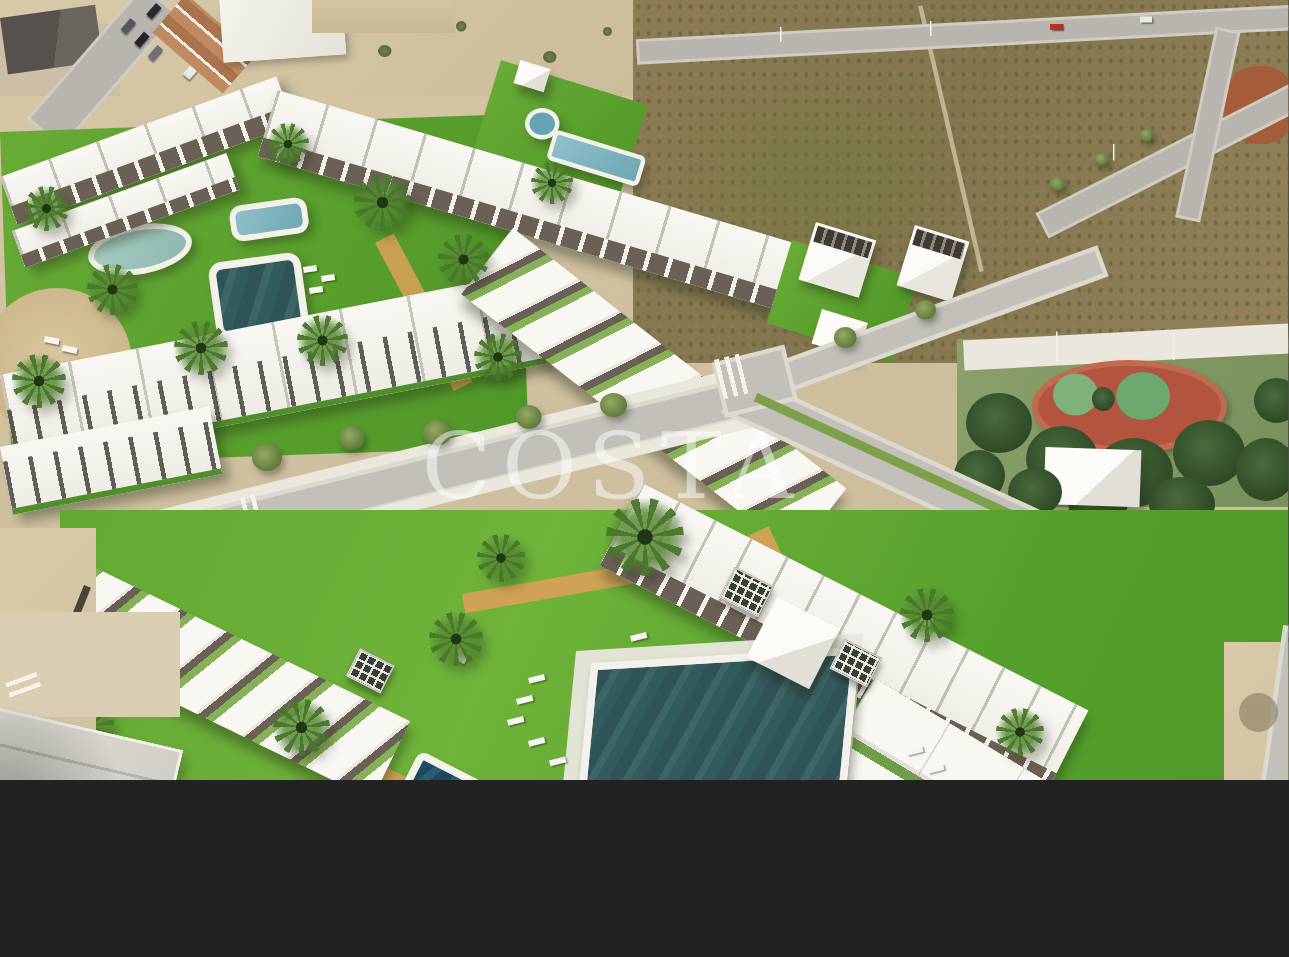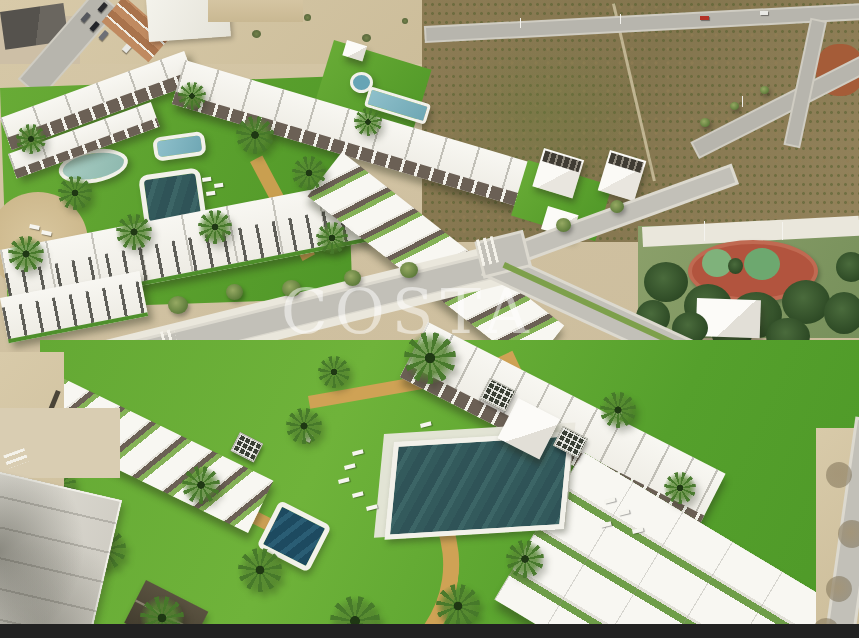--- a/index.html
+++ b/index.html
@@ -1,16 +1,16 @@
 <!DOCTYPE html>
 <html><head>
 <meta charset="utf-8">
 <style>
   html,body{margin:0;padding:0;background:#222;}
-  #stage{position:relative;width:859px;height:624px;overflow:hidden;
+  #stage{position:relative;width:859px;height:520px;overflow:hidden;
          background:linear-gradient(160deg,#d6c8a7 0%,#cfc0a0 45%,#c9ba98 100%);
          font-family:"DejaVu Sans",sans-serif;}
   .abs{position:absolute;transform-origin:0 0;display:block;}
   
   .dirtlot{background:
       radial-gradient(rgba(84,96,46,.55) 1px, rgba(0,0,0,0) 1.6px),
       radial-gradient(rgba(146,126,84,.6) 1px, rgba(0,0,0,0) 2px),
       linear-gradient(120deg,#8d7c55 0%,#83754e 45%,#94835c 100%);
       background-size:7px 9px,12px 14px,100% 100%;}
   .sand{background:linear-gradient(135deg,#d8caa9,#ccbd9a);}

